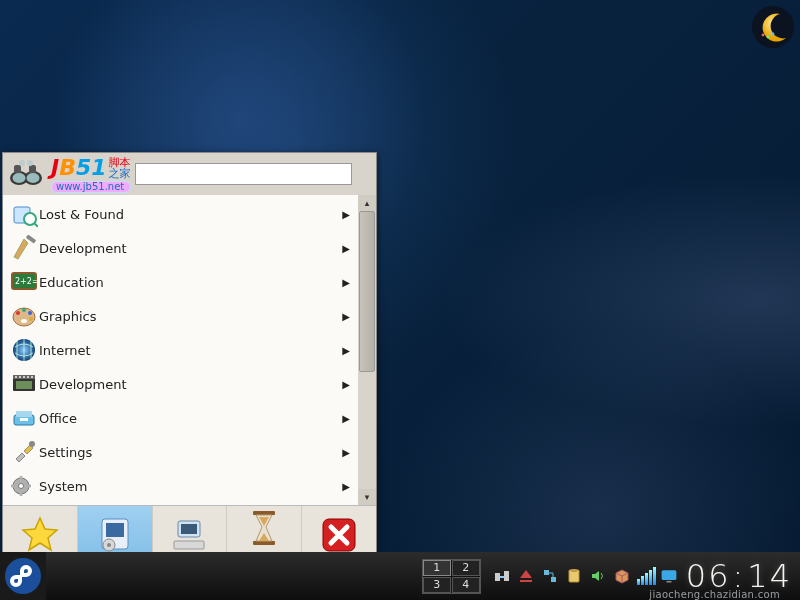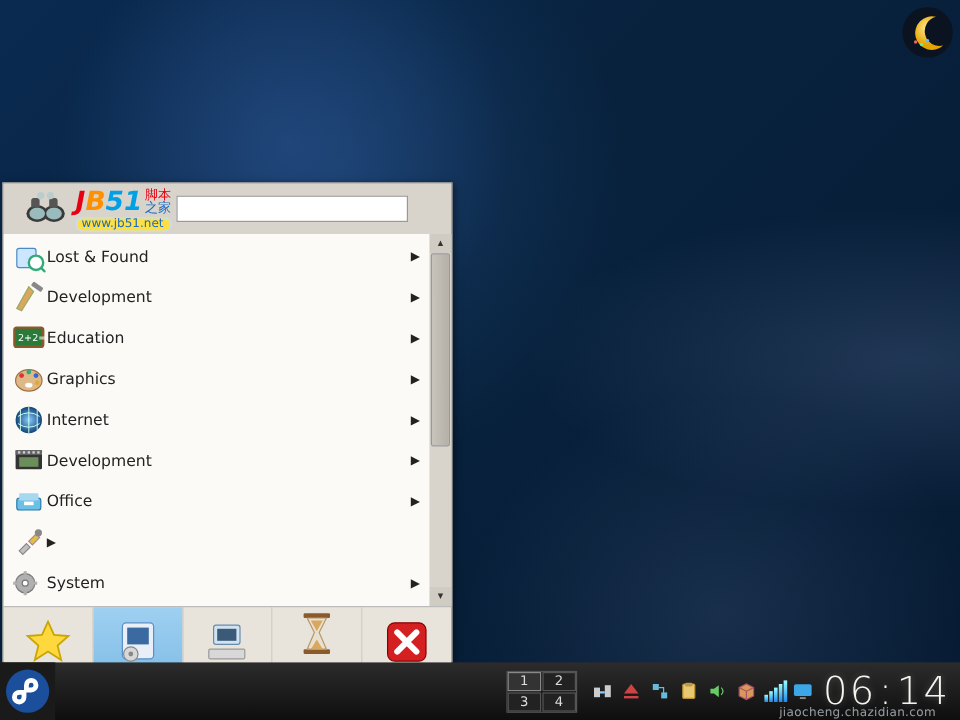--- a/index.html
+++ b/index.html
@@ -34,36 +34,36 @@
   box-shadow: 1px 1px 6px rgba(0,0,0,0.5);
   display: flex;
   flex-direction: column;
 }
 .sm-header {
   height: 42px;
   background: #d8d4cc;
   display: flex;
   align-items: center;
   gap: 4px;
-  padding: 2px 16px;
+  padding: 2px 4px;
   position: relative;
 }
 .binoculars-icon svg { width: 38px; height: 32px; }
 .logo-block {
   display:flex; flex-direction:column;
   font-size: 10px; line-height: 10px;
   margin-left: 2px;
 }
 .logo-row { display:flex; align-items:center; gap:2px;}
 .logo-jb { font: italic bold 22px "Arial Black",sans-serif; }
 .logo-jb .j { color:#e60012;}
 .logo-jb .b { color:#ff9000;}
 .logo-jb .n { color:#00a0e9;}
 .logo-cn { font-size:11px; color:#e60012; line-height:11px; }
-.logo-url { font-size:10px; color:#1b6bc2; border:1px solid #c4e0ff; border-radius:6px; padding:0 4px; background:#fde047;}
+.logo-url { font-size:10px; color:#1b6bc2; border:1px solid #c4e0ff; border-radius:6px; padding:0 4px; background:#f0abfc;}
 .search-input {
   flex: 1;
   height: 22px;
   border: 1px solid #999;
   background: #fff;
   padding: 0 4px;
   font-size: 12px;
   margin-right: 20px;
 }
 
@@ -318,20 +318,21 @@
           <span class="cat-arrow">▶</span>
         </div>
         <div class="cat-item">
           <span class="cat-icon">
             <svg width="28" height="26" viewBox="0 0 28 26">
                 <path d="M6 20l6-6 3 3-6 6z" fill="#c0c0c0" stroke="#888"></path>
                 <path d="M14 12l6-6 3 3-6 6z" fill="#e0c040" stroke="#a88"></path>
                 <circle cx="22" cy="5" r="3" fill="#888"></circle>
               </svg>
           </span>
+          <span class="cat-label">Settings</span>
           <span class="cat-arrow">▶</span>
         </div>
         <div class="cat-item">
           <span class="cat-icon">
             <svg width="28" height="26" viewBox="0 0 28 26">
                 <g fill="#b0b0b0" stroke="#777">
                   <circle cx="11" cy="13" r="8"></circle>
                   <circle cx="11" cy="13" r="2.5" fill="#fff"></circle>
                 </g>
                 <g transform="translate(11 13)">

